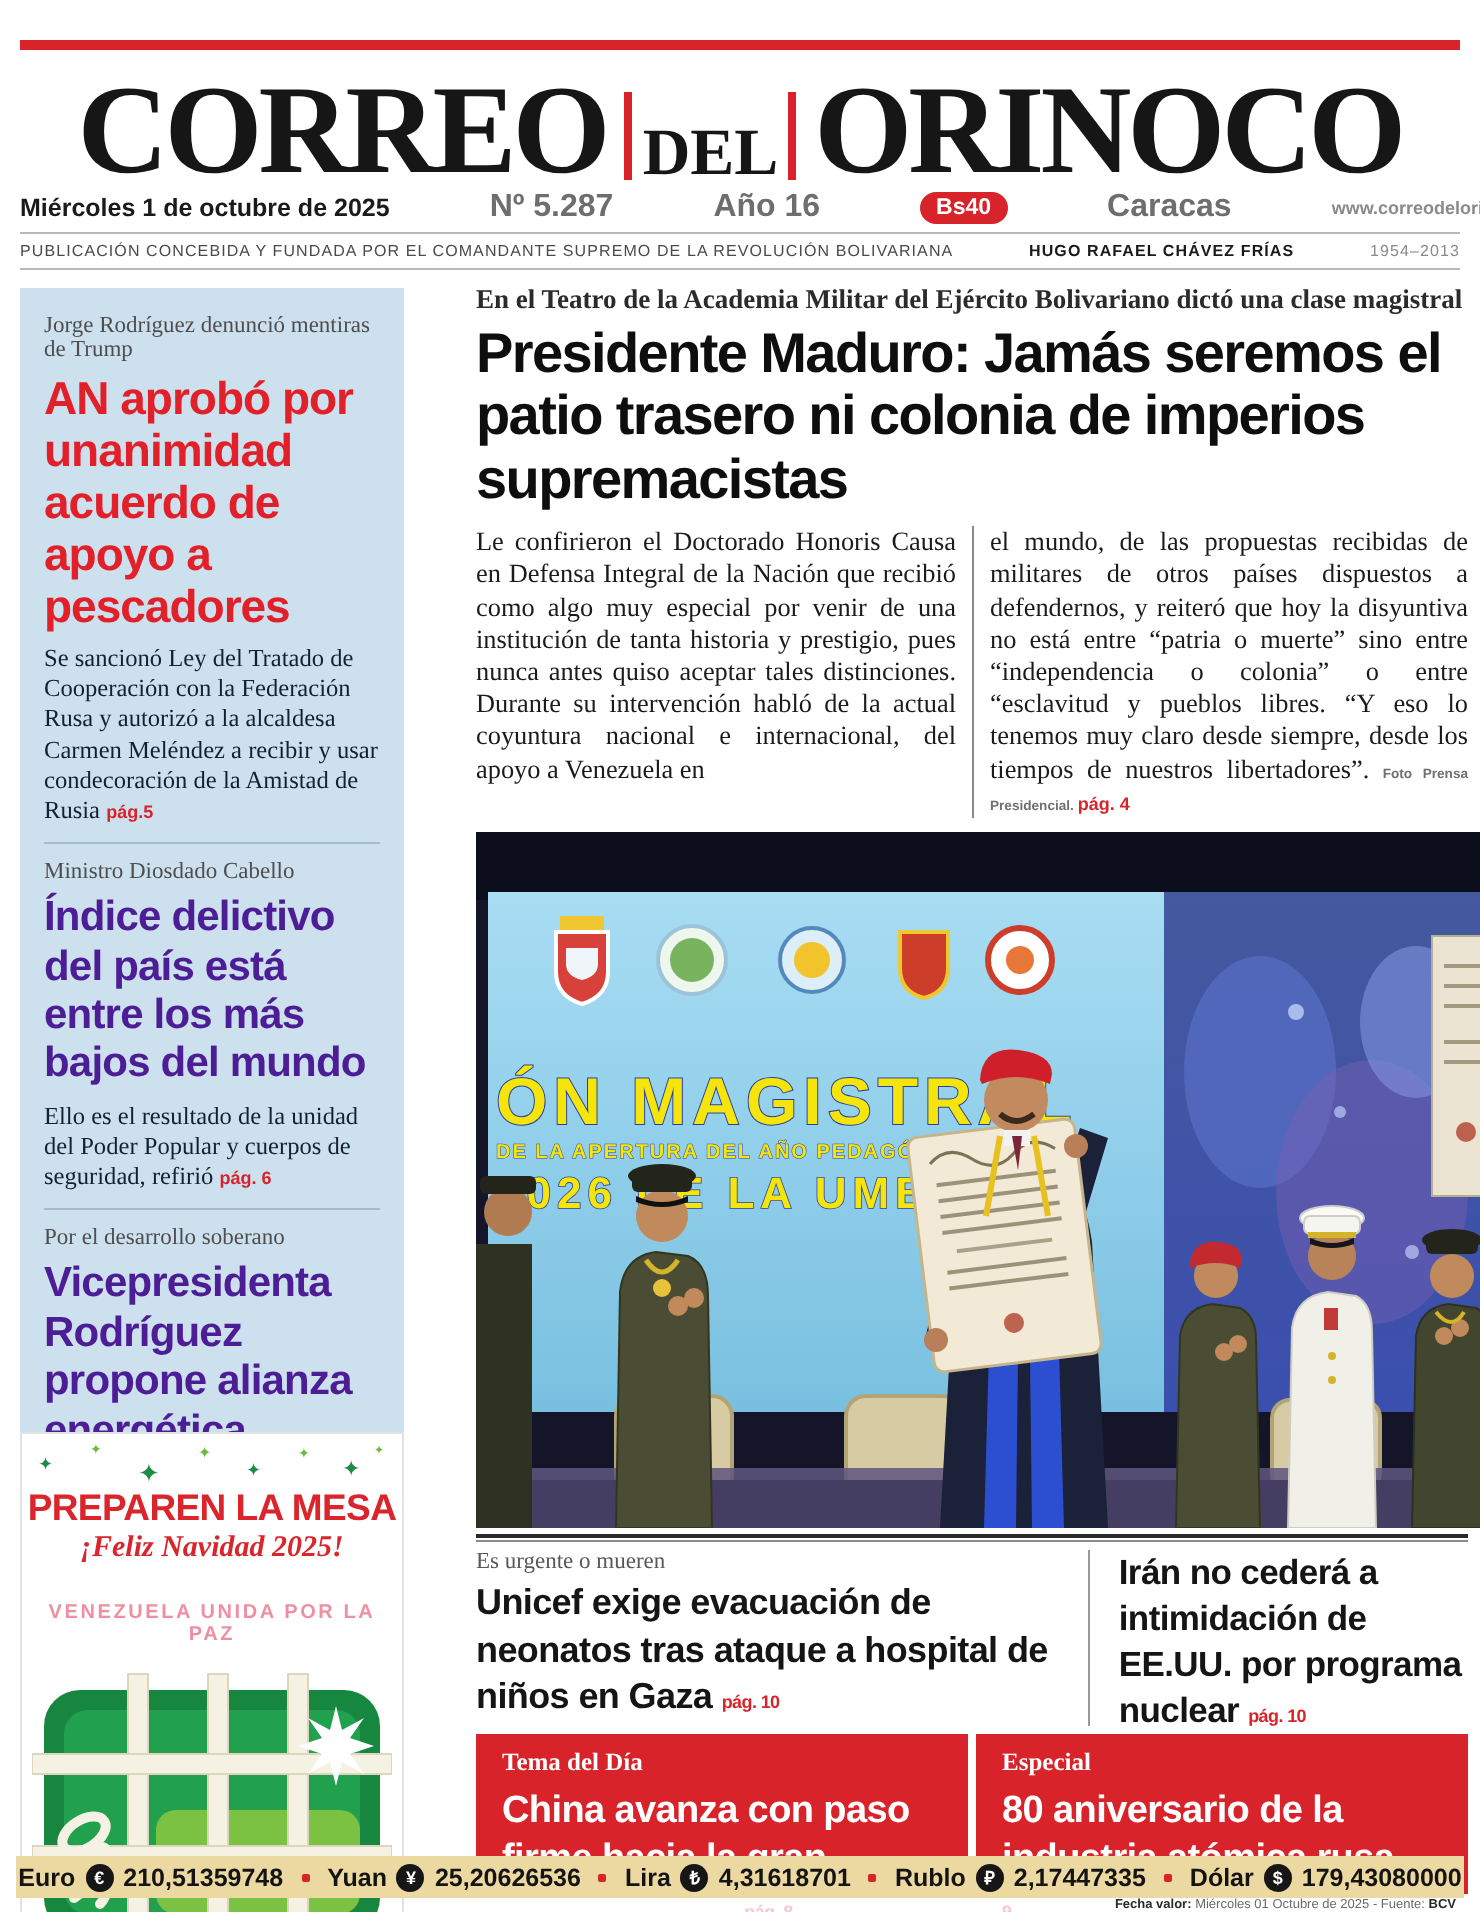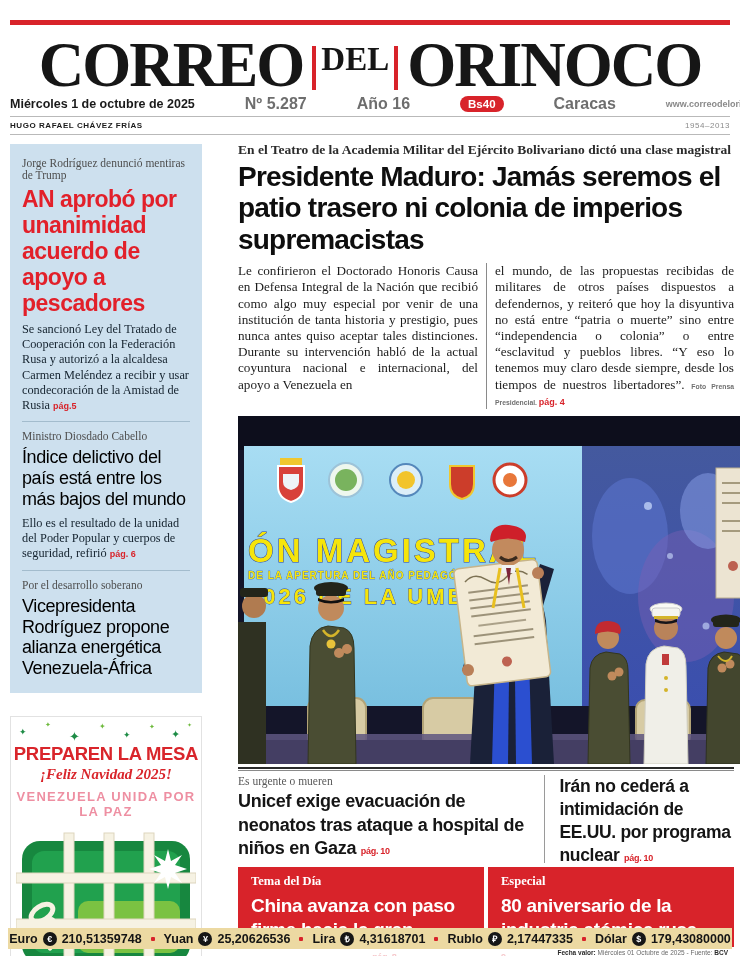--- a/index.html
+++ b/index.html
@@ -8,21 +8,21 @@
     position:relative; width:740px; height:956px; margin:0 auto;
     background:#ffffff; overflow:hidden;
     font-family:"Liberation Sans", sans-serif; color:#111;
   }
   
   .top-red-bar { position:absolute; left:10px; top:20px; width:720px; height:5px; background:#d8232a; }
   .masthead { position:absolute; left:10px; top:30px; width:720px; height:62px;
     display:flex; align-items:flex-end; justify-content:center; gap:9px; }
   .mast-word { font-family:"Liberation Serif", serif; font-weight:bold; font-size:63px;
     line-height:0.82; letter-spacing:-2px; color:#161616; white-space:nowrap; }
-  .mast-mid { display:flex; align-items:flex-start; gap:5px; margin-bottom:2px; }
+  .mast-mid { display:flex; align-items:flex-end; gap:5px; margin-bottom:2px; }
   .mast-bar { width:4px; height:44px; background:#d8232a; }
   .mast-del { font-family:"Liberation Serif", serif; font-weight:bold; font-size:33px; line-height:0.8; color:#161616; }
   
   .dateline { position:absolute; left:10px; top:95px; width:720px; height:22px;
     display:flex; align-items:center; gap:25px; border-bottom:1px solid #b9b9b9; padding-bottom:3px; }
   .dl-date { font-weight:bold; font-size:12.5px; color:#1a1a1a; white-space:nowrap; }
   .dl-item { font-weight:bold; font-size:16px; color:#6e6e6e; white-space:nowrap; }
   .dl-sep { width:1px; height:12px; background:#c9c9c9; }
   .price-badge { background:#d8232a; color:#fff; font-weight:bold; font-size:11.5px;
     padding:2px 8px; border-radius:11px; }
@@ -36,33 +36,33 @@
     display:flex; justify-content:space-between; }
   .foundation b { color:#1a1a1a; }
   .foundation .years { color:#8a8a8a; }
   
   .sidebar { position:absolute; left:10px; top:144px; width:192px; }
   .sb-panel { background:#cde0ee; padding:9px 12px 6px 12px; }
   .sb-article { padding:4px 0 8px 0; }
   .sb-article + .sb-article { border-top:1px solid #a3bccd; padding-top:8px; }
   .sb-kicker { font-family:"Liberation Serif", serif; font-size:11.5px; color:#4e4e4e; margin-bottom:5px; }
   .sb-headline-red { font-weight:bold; font-size:23px; line-height:1.13; color:#e2202a; letter-spacing:-0.5px; }
-  .sb-headline { font-weight:normal; font-size:18px; line-height:1.16; color:#000000; letter-spacing:-0.4px; }
+  .sb-headline { font-weight:bold; font-size:21px; line-height:1.16; color:#4c1d95; letter-spacing:-0.4px; }
   .sb-summary { font-family:"Liberation Serif", serif; font-size:12.3px; line-height:1.24; color:#14222e; margin-top:6px; }
   .pg { color:#d8232a; font-family:"Liberation Sans", sans-serif; font-weight:bold; font-size:9px; }
   
   .ad-box { position:absolute; left:10px; top:716px; width:192px; height:243px;
     background:#fff; border:1px solid #e2e2e2; text-align:center; overflow:hidden; }
   .sparkle { position:absolute; color:#1e8c46; }
   .sparkle::before { content:"✦"; }
   .sparkle.light { color:#6db93c; }
   .ad-title { margin-top:26px; font-weight:bold; font-size:18.5px; letter-spacing:-0.3px; color:#d9252b; }
   .ad-subtitle { font-family:"Liberation Serif", serif; font-style:italic; font-weight:bold;
     font-size:15px; color:#d9252b; margin-top:1px; }
-  .ad-tagline { font-size:13px; font-weight:bold; letter-spacing:1.3px; color:#ee8fa2; margin-top:6px; }
+  .ad-tagline { font-size:10px; font-weight:bold; letter-spacing:1.3px; color:#ee8fa2; margin-top:18px; }
   .ad-gift { margin-top:6px; }
   
   .main { position:absolute; left:206px; top:142px; width:528px;padding-left:32px; }
   .main-kicker { font-family:"Liberation Serif", serif; font-weight:bold; font-size:13.5px; color:#2b2b2b; }
   .main-headline { font-weight:bold; font-size:28px; line-height:1.12; letter-spacing:-0.8px;
     color:#0e0e0e; margin-top:3px; }
   .body-cols { display:flex; margin-top:8px; }
   .body-col { width:50%; font-family:"Liberation Serif", serif; font-size:13.2px;
     line-height:1.23; color:#1b1b1b; text-align:justify; }
   .body-col.first { padding-right:8px; }
@@ -120,20 +120,21 @@
     <span class="dl-sep"></span>
     <span class="price-badge">Bs40</span>
     <span class="dl-sep"></span>
     <span class="dl-item">Caracas</span>
     <span class="dl-sep"></span>
     <span class="dl-web">www.correodelorinoco.gob.ve</span>
     <span class="tagline">La artillería del pensamiento</span>
   </div>
 
   <div class="foundation">
+    <span>PUBLICACIÓN CONCEBIDA Y FUNDADA POR EL COMANDANTE SUPREMO DE LA REVOLUCIÓN BOLIVARIANA</span>
     <b>HUGO RAFAEL CHÁVEZ FRÍAS</b>
     <span class="years">1954–2013</span>
   </div>
 
   <div class="sidebar">
     <div class="sb-panel">
       <div class="sb-article">
         <div class="sb-kicker">Jorge Rodríguez denunció mentiras de Trump</div>
         <div class="sb-headline-red">AN aprobó por unanimidad acuerdo de apoyo a pescadores</div>
         <div class="sb-summary"><span>Se sancionó Ley del Tratado de Cooperación con la Federación Rusa y autorizó a la alcaldesa Carmen Meléndez a recibir y usar condecoración de la Amistad de Rusia </span><span class="pg">pág.5</span></div>

